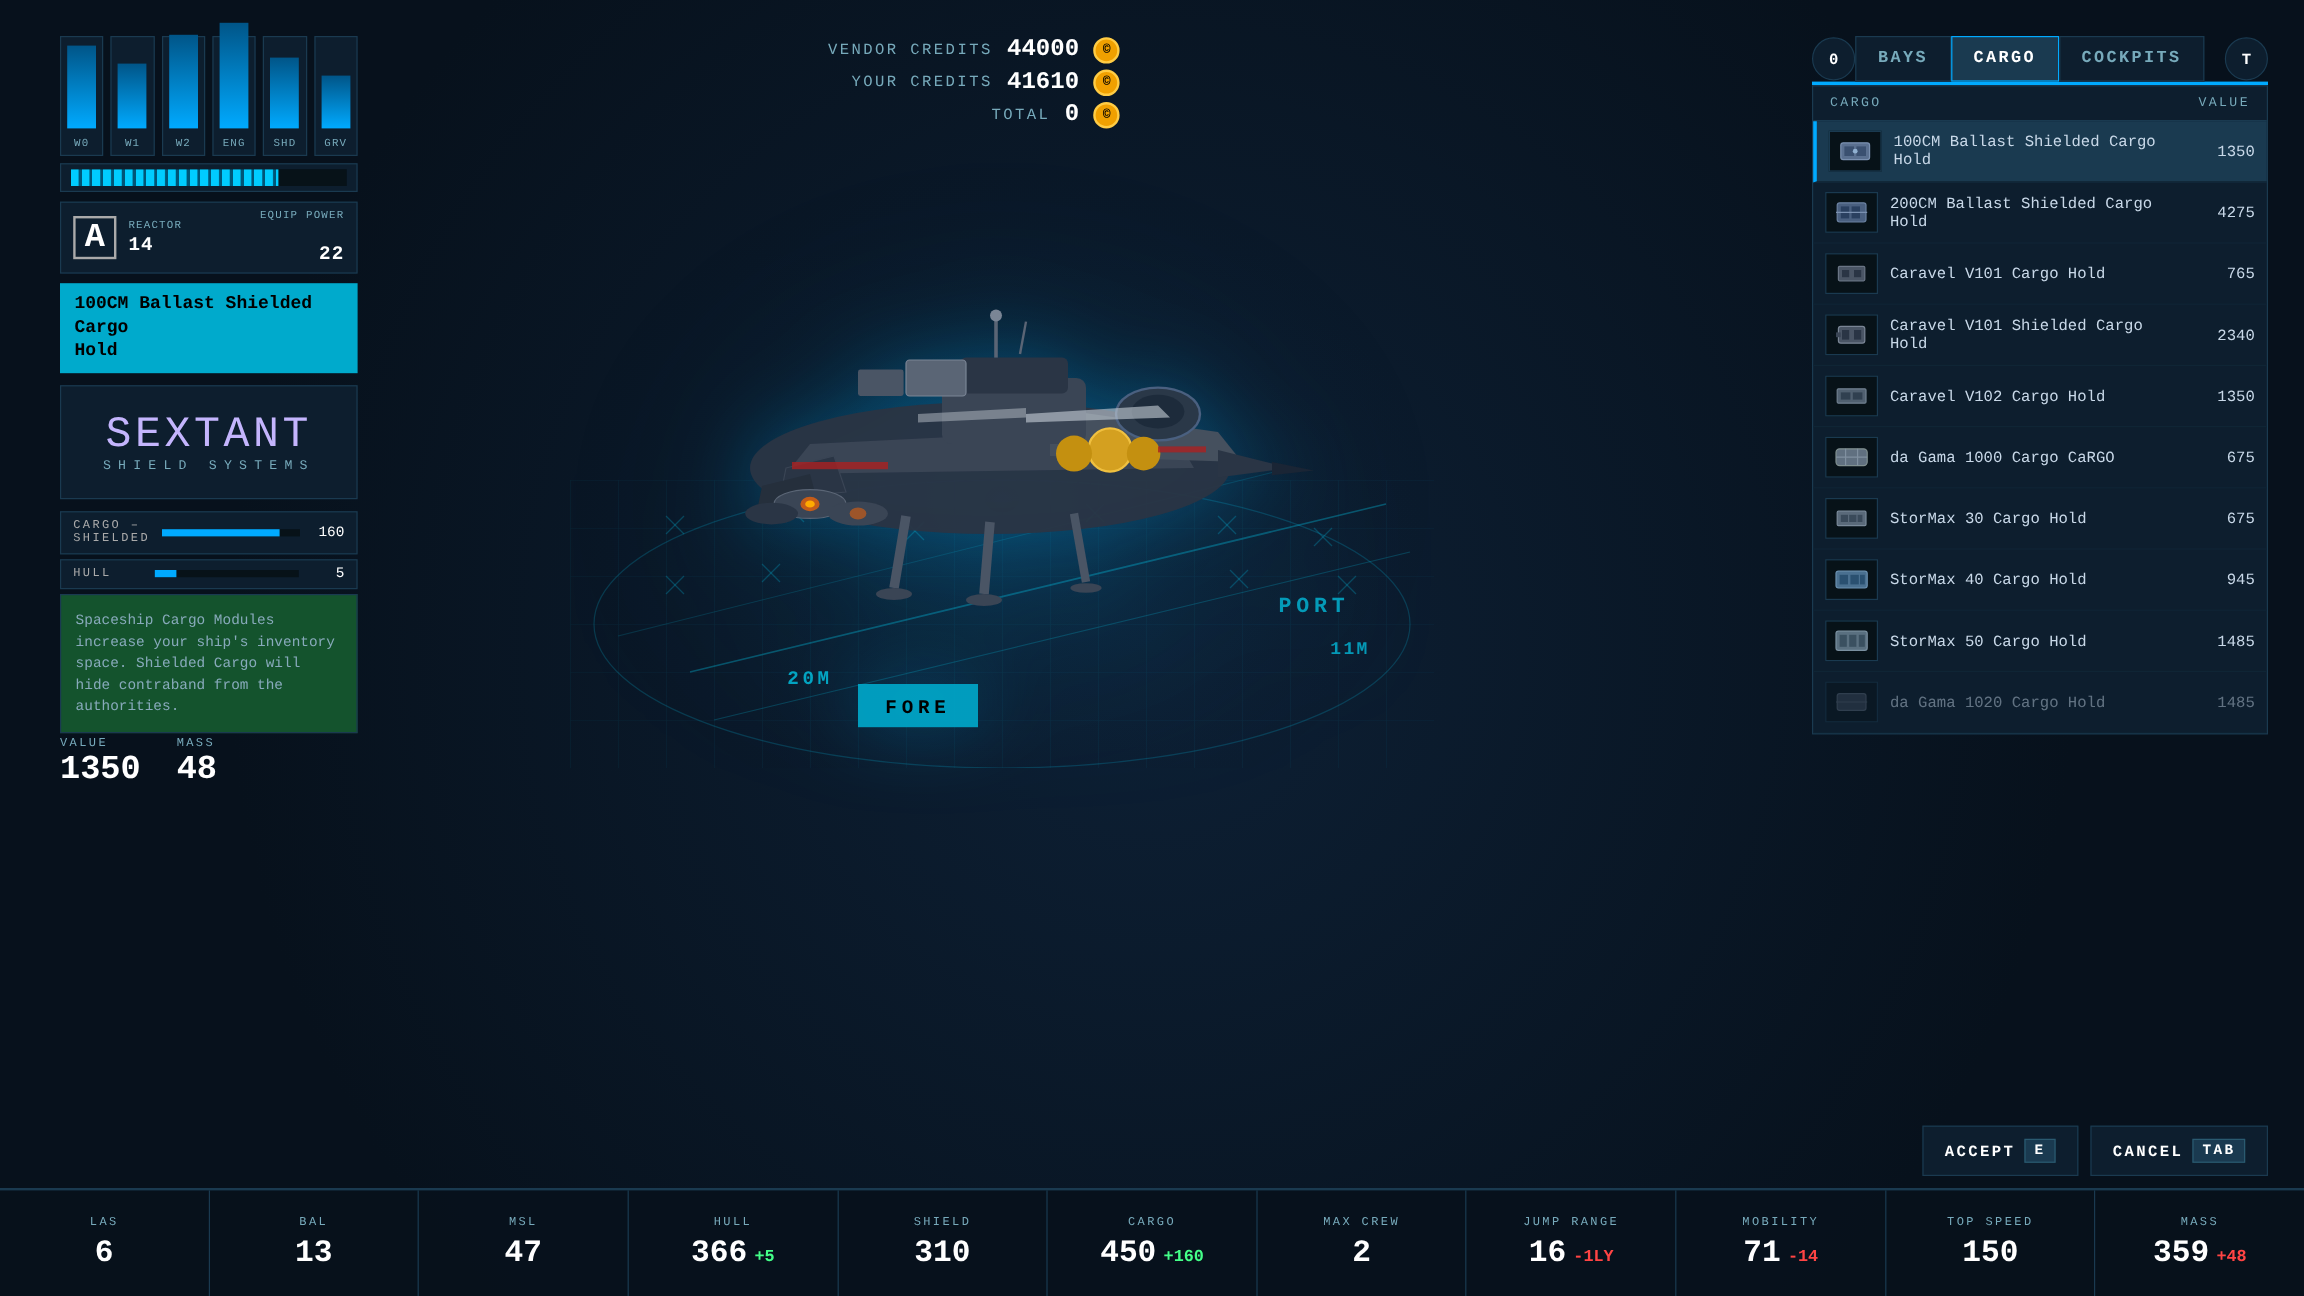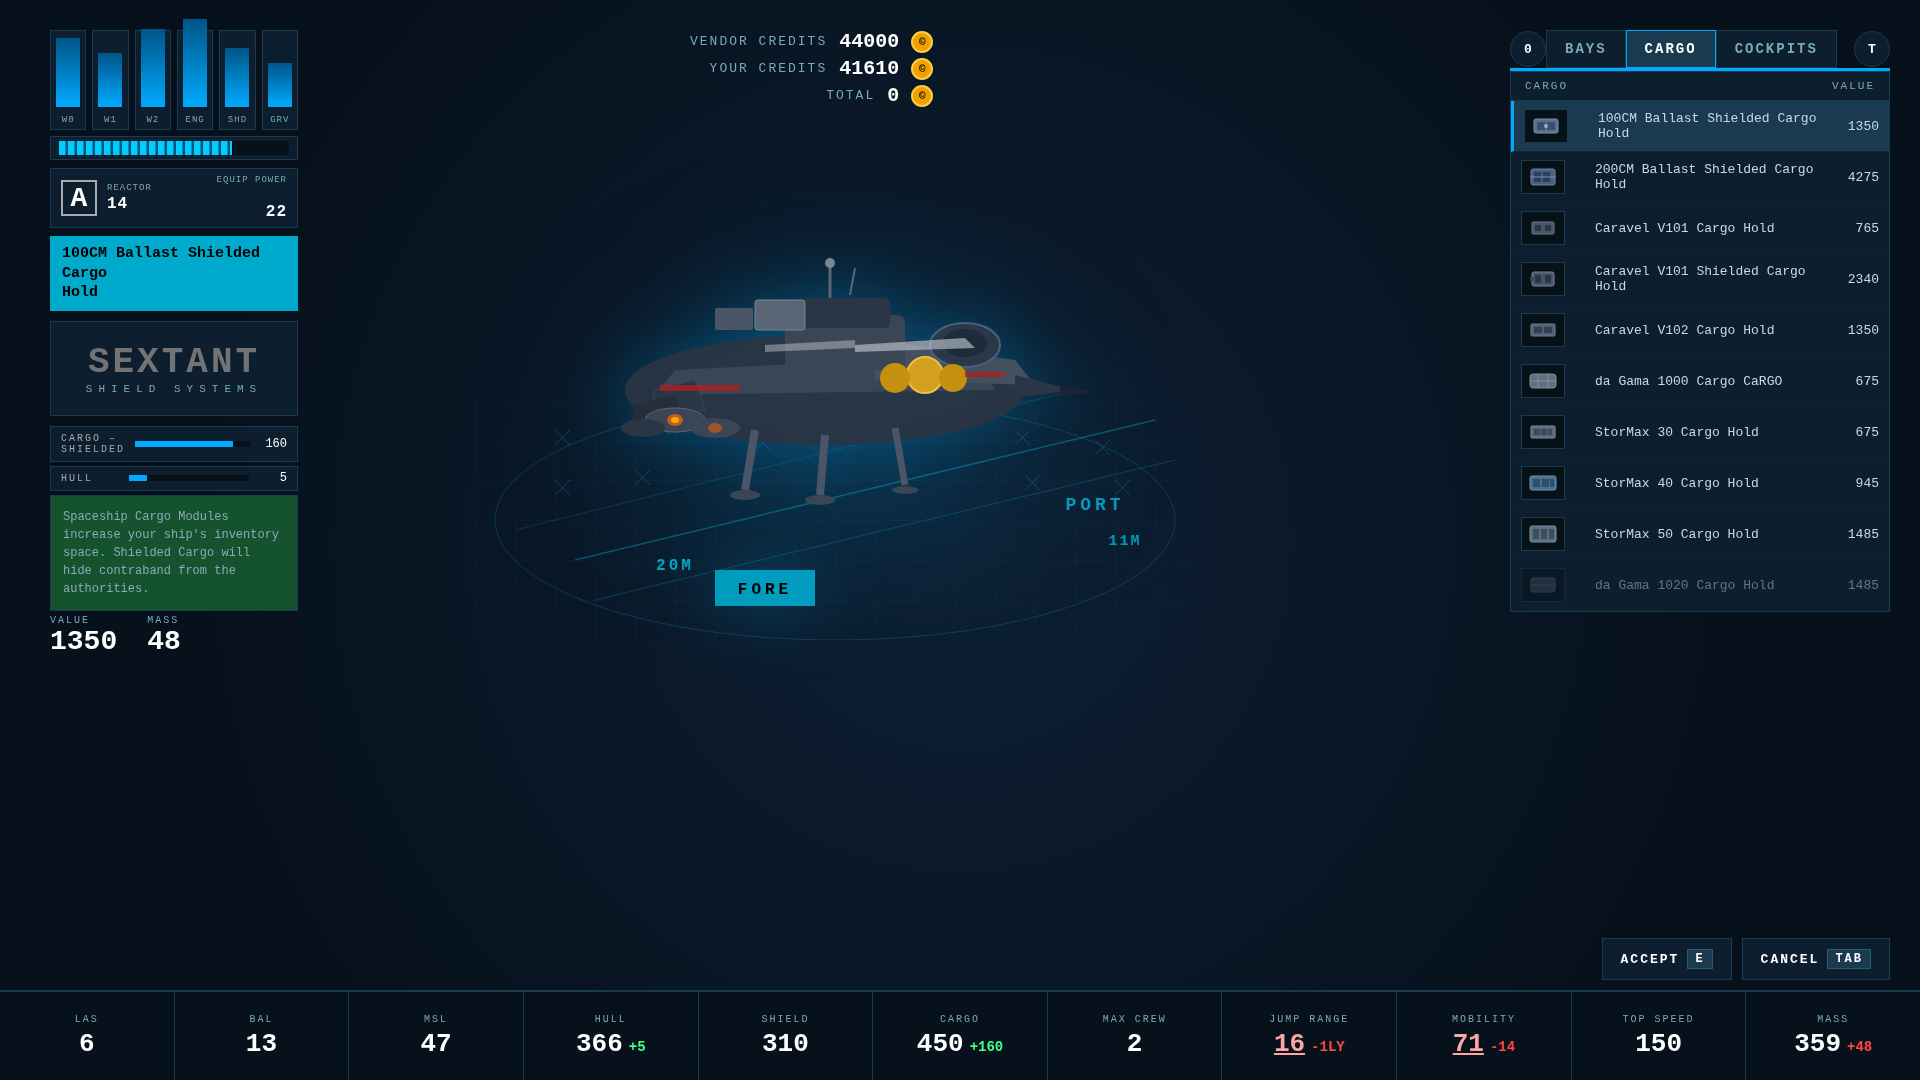--- a/index.html
+++ b/index.html
@@ -157,22 +157,22 @@
     
     .brand-logo {
       background: #0d1e2e;
       border: 1px solid #1a3a50;
       padding: 20px;
       text-align: center;
       margin-bottom: 10px;
     }
     .brand-name {
       font-size: 36px;
-      font-weight: 700;
-      color: #737373;
+      font-weight: 400;
+      color: #c4b5fd;
       letter-spacing: 3px;
       text-transform: uppercase;
     }
     .brand-sub {
       font-size: 11px;
       letter-spacing: 6px;
       color: #7ab;
       text-transform: uppercase;
     }
 
@@ -356,21 +356,20 @@
       justify-content: center;
     }
     .cargo-icon svg {
       width: 28px;
       height: 22px;
     }
     .cargo-name {
       flex: 1;
       font-size: 13px;
       color: #c8d8e8;
-      margin-left: 20px;
     }
     .cargo-value {
       font-size: 13px;
       color: #c8d8e8;
       min-width: 45px;
       text-align: right;
     }
 
     
     .tab-underline {
@@ -409,21 +408,21 @@
       color: #7ab;
       letter-spacing: 2px;
       text-transform: uppercase;
       margin-bottom: 4px;
     }
     .bs-value {
       font-size: 26px;
       font-weight: bold;
       color: #fff;
     }
-    .bs-value.red { color: #fca5a5; text-decoration: underline; }
+    .bs-value.red { color: #ffffff; }
     .bs-delta {
       font-size: 14px;
       font-weight: bold;
     }
     .bs-delta.pos { color: #44ff88; }
     .bs-delta.neg { color: #ff4444; }
 
     
     .bottom-actions {
       position: absolute;

